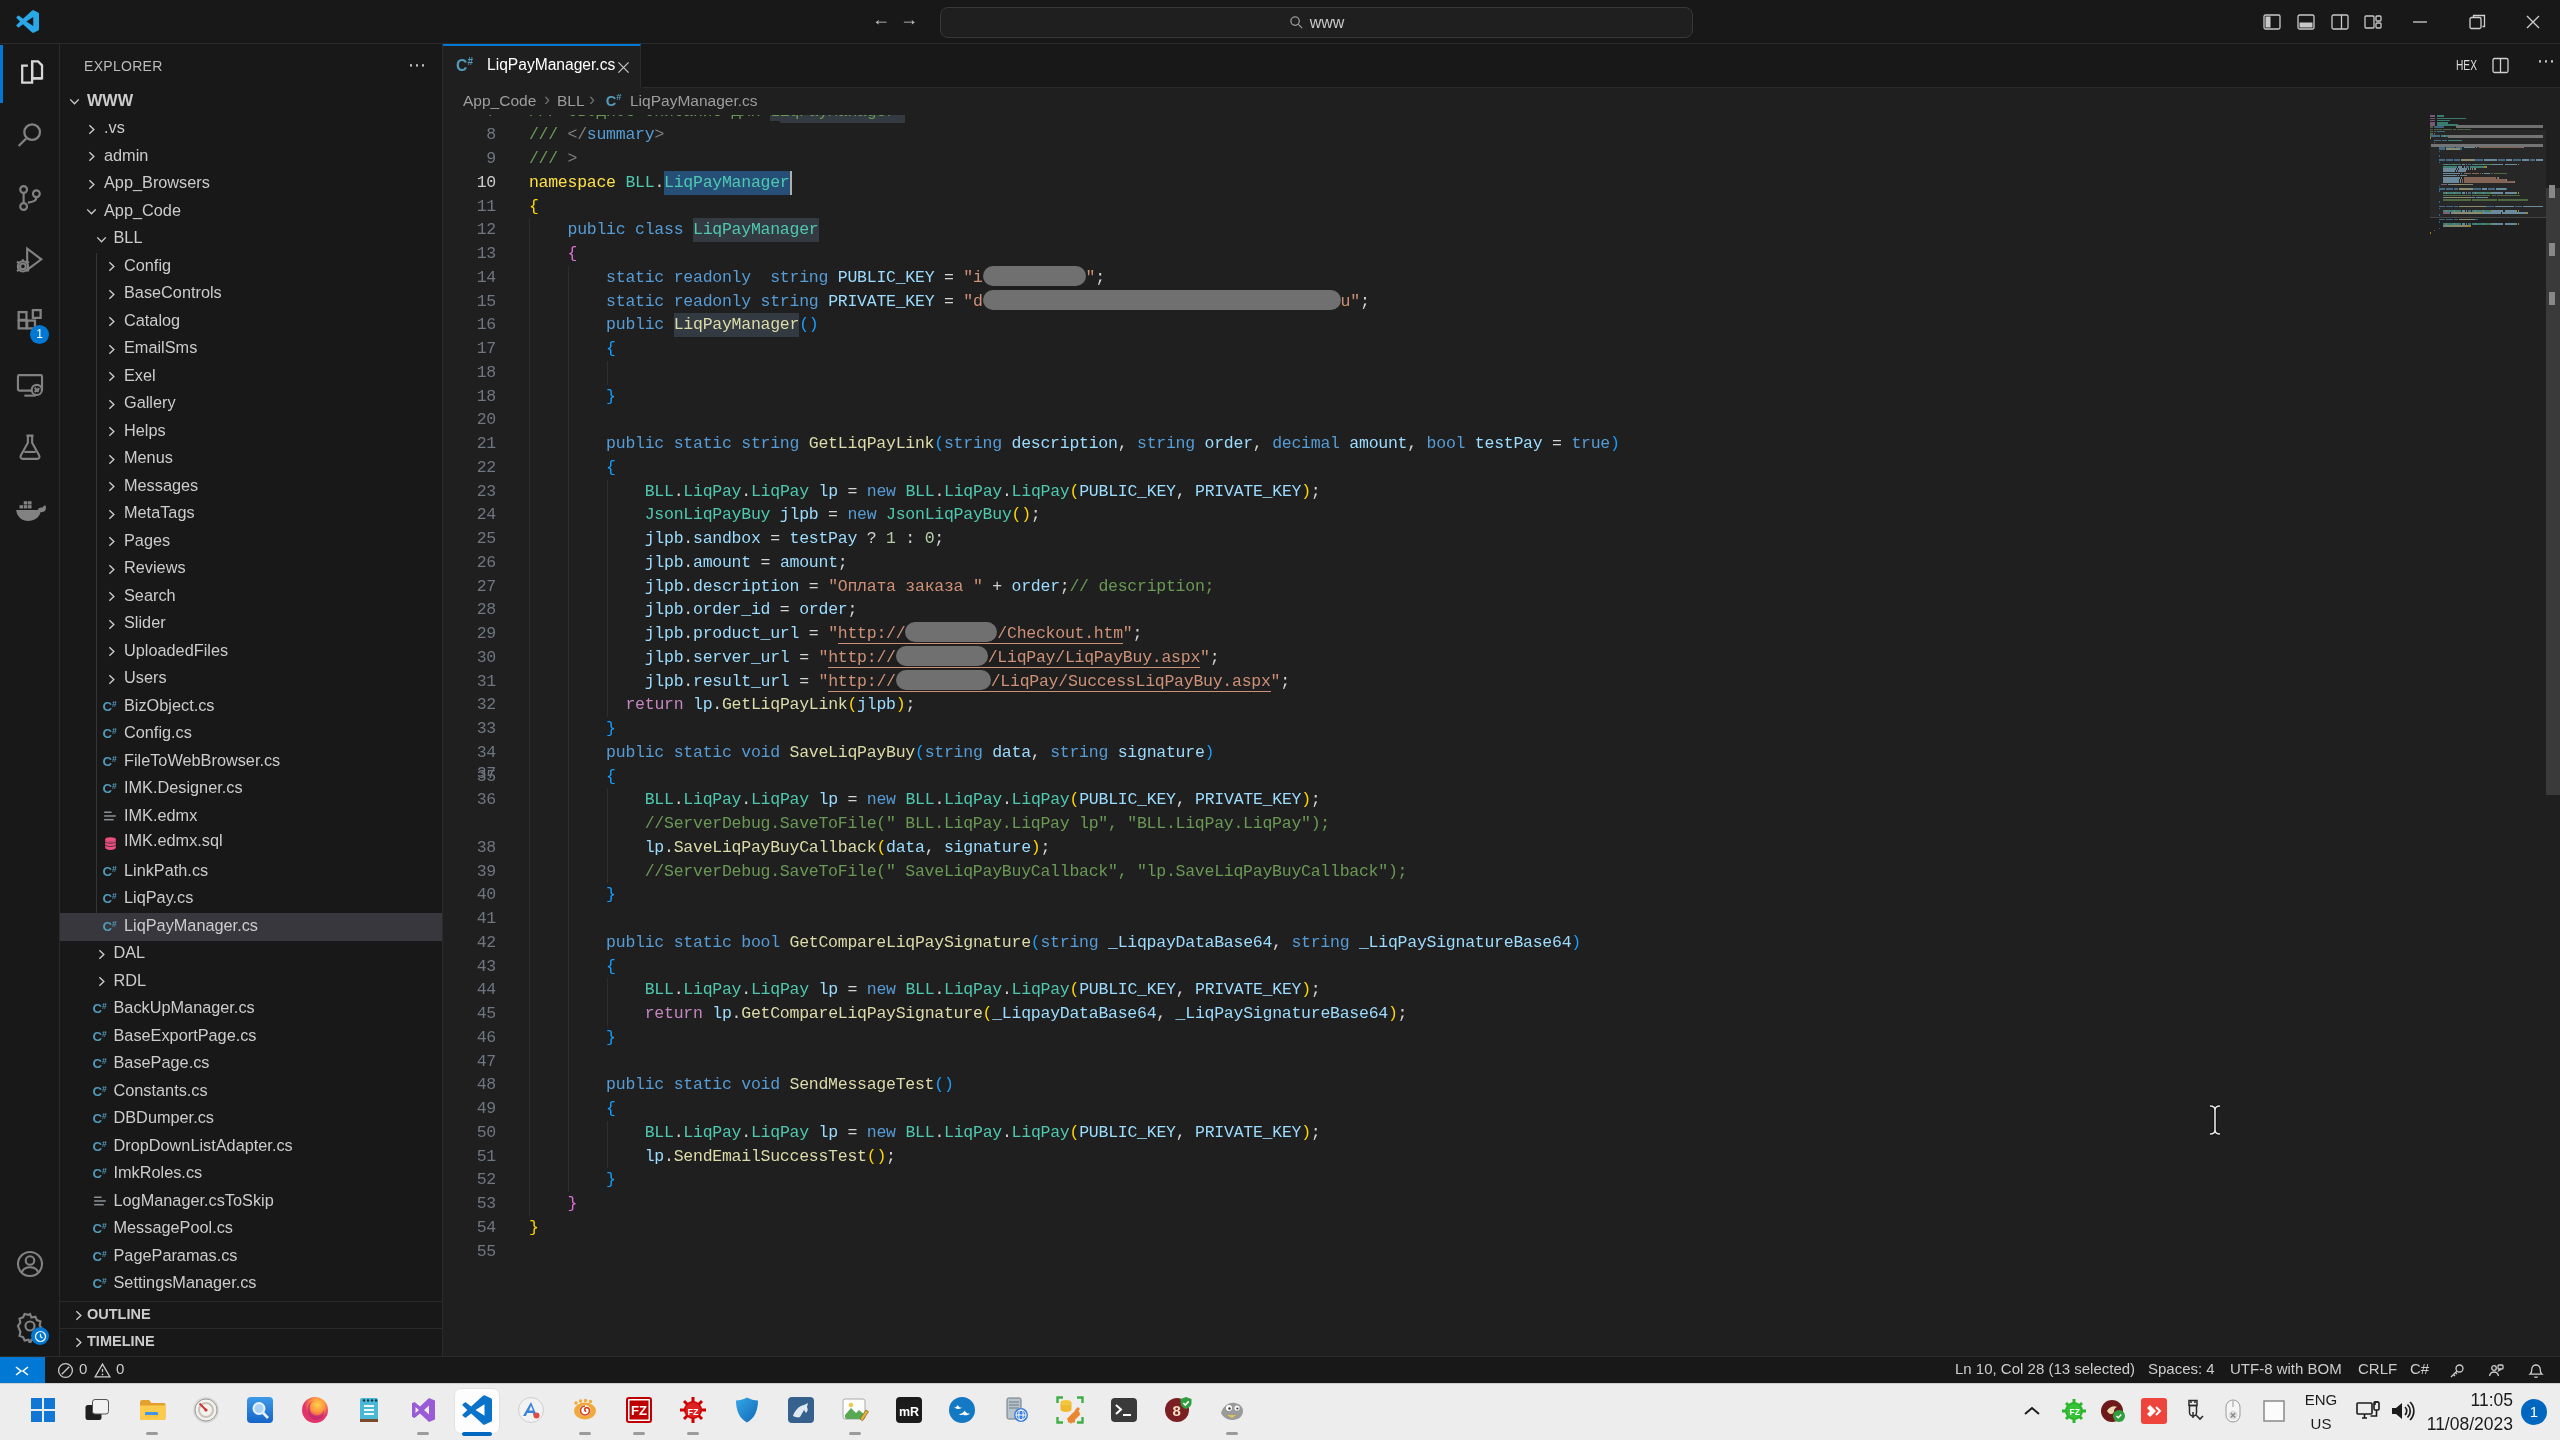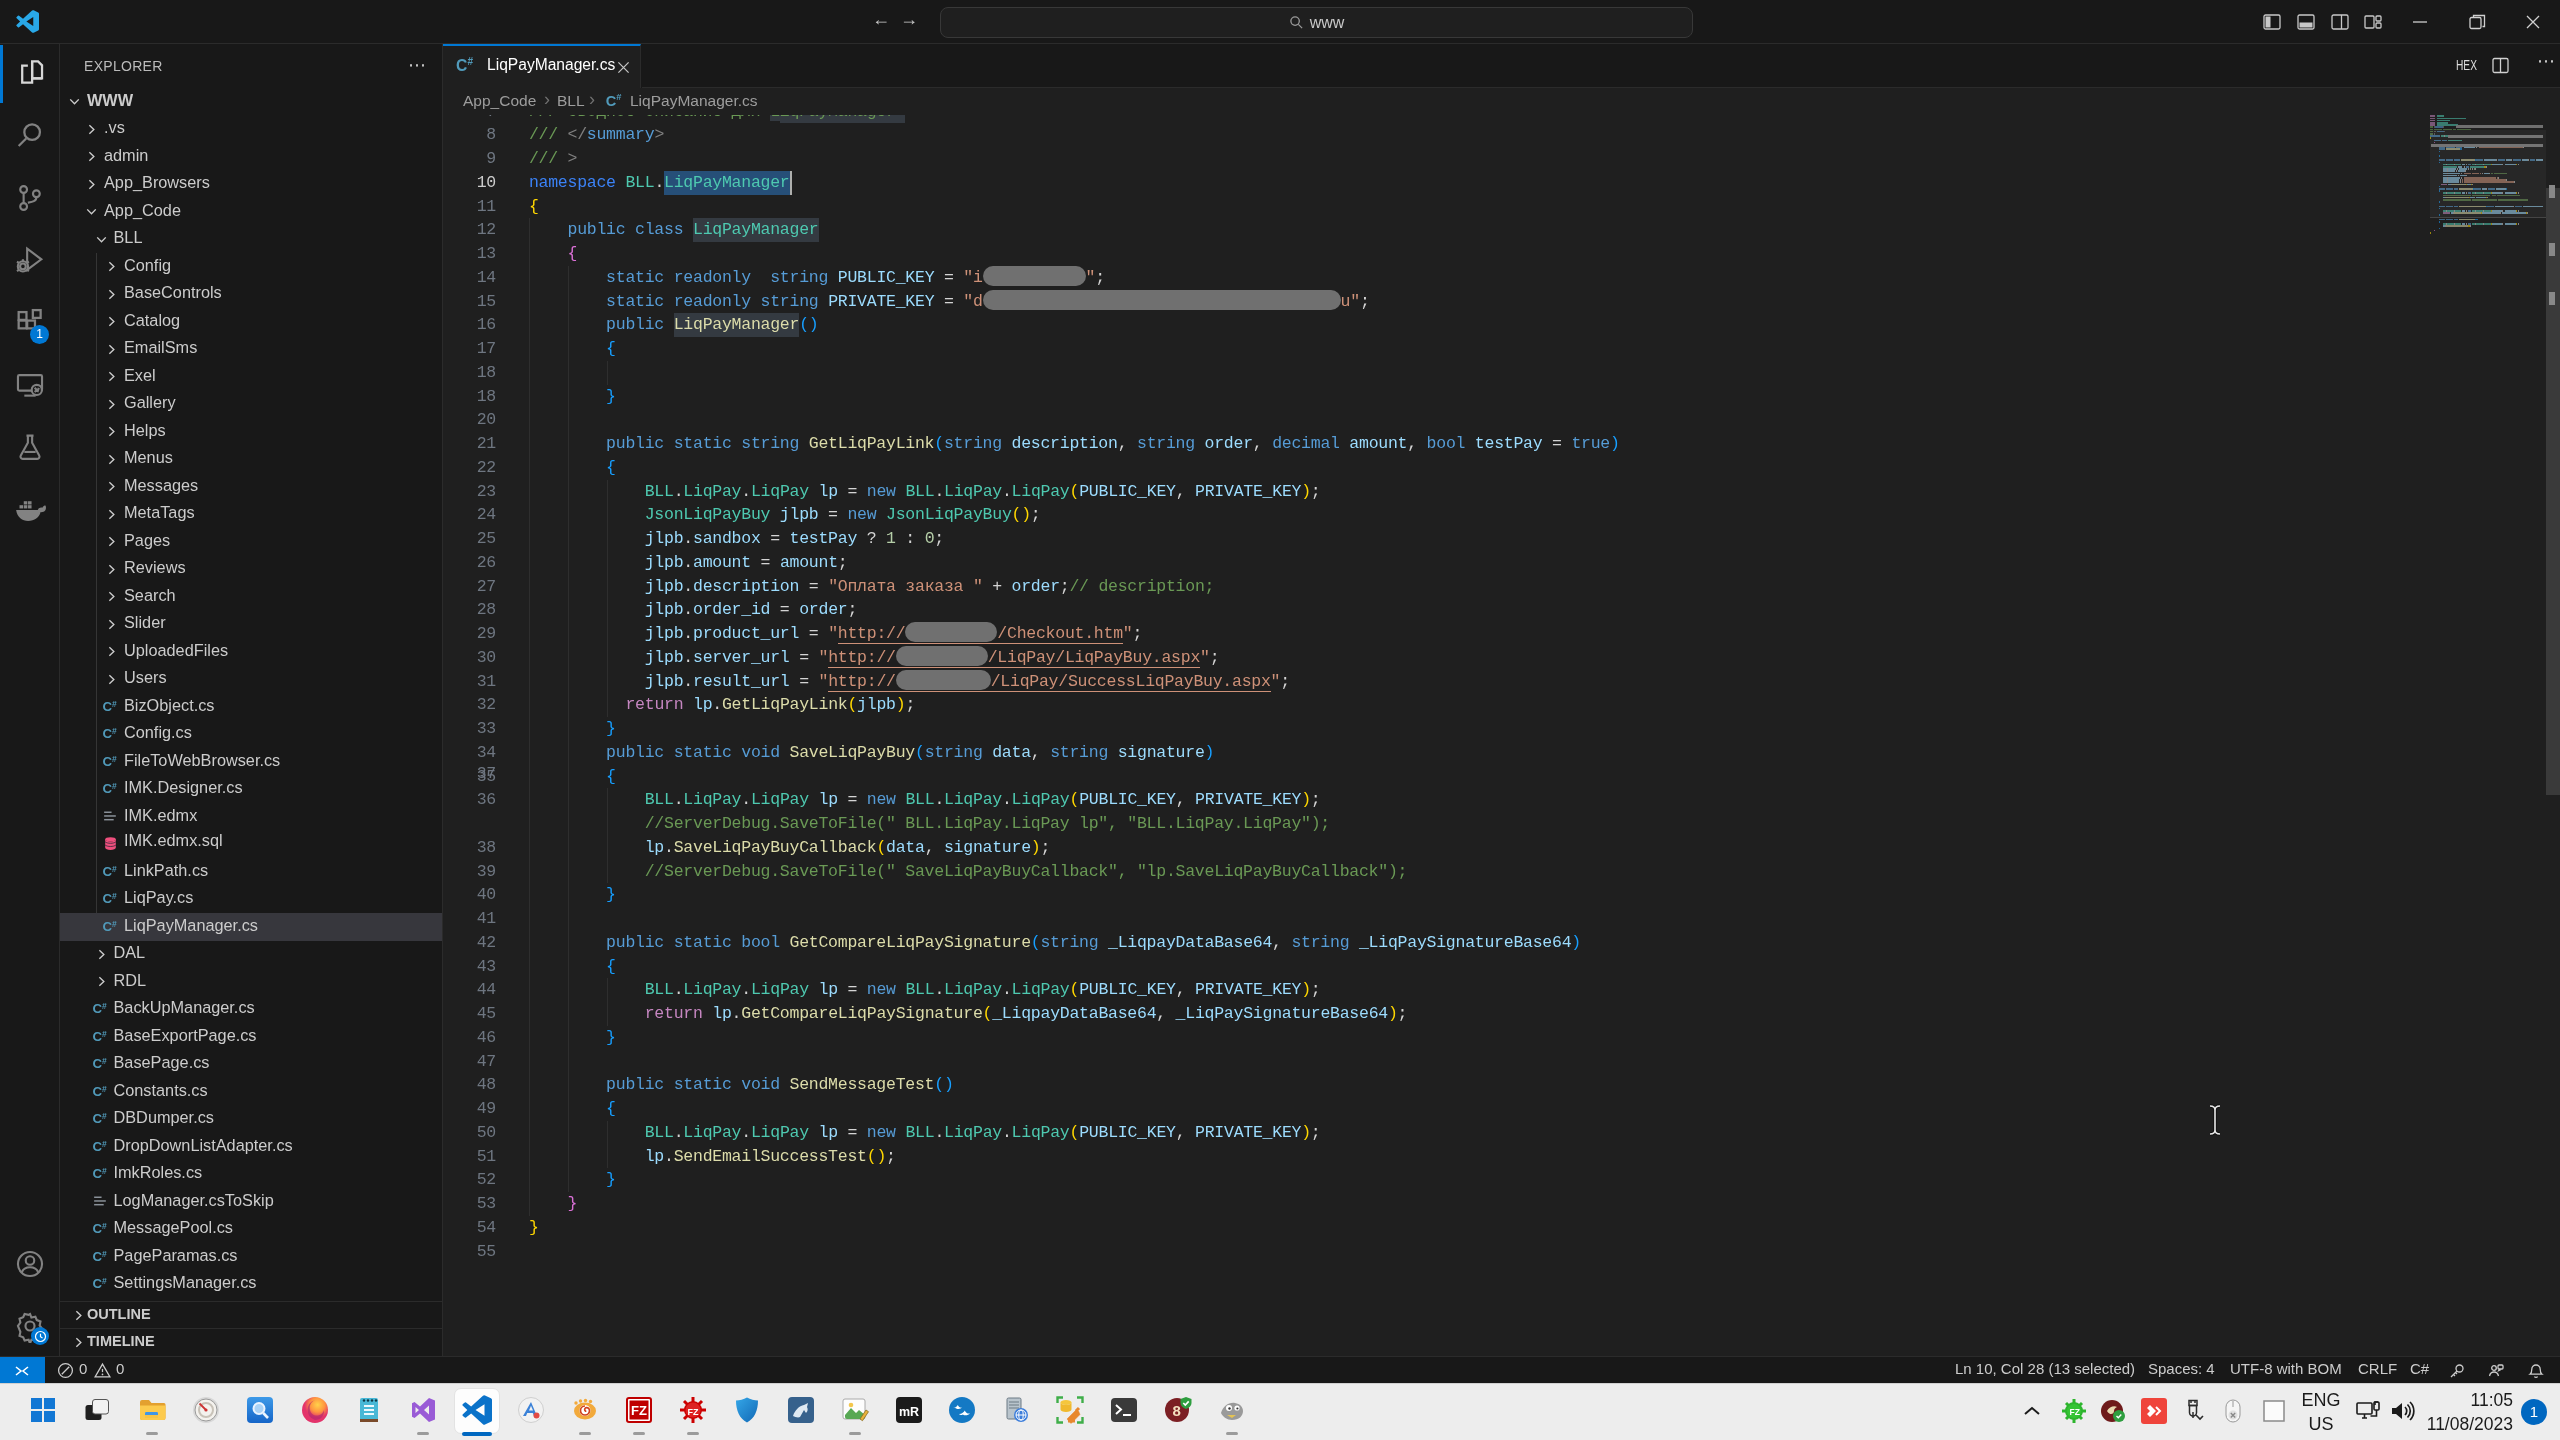--- a/index.html
+++ b/index.html
@@ -572,21 +572,21 @@
 <div class="ln" style="top:1163.75px">50</div>
 <div class="ln" style="top:1187.50px">51</div>
 <div class="ln" style="top:1211.25px">52</div>
 <div class="ln" style="top:1235.00px">53</div>
 <div class="ln" style="top:1258.75px">54</div>
 <div class="ln" style="top:1282.50px">55</div>
 
 <div class="cl" style="top:142.50px"><span style="color:#6A9955">/// сводное описание для </span><span class="whl" style="color:#6A9955">LiqPayManager</span></div>
 <div class="cl" style="top:166.25px"><span style="color:#6A9955">/// </span><span style="color:#808080">&lt;/</span><span style="color:#569CD6">summary</span><span style="color:#808080">&gt;</span></div>
 <div class="cl" style="top:190.00px"><span style="color:#6A9955">/// </span><span style="color:#808080">&gt;</span></div>
-<div class="cl" style="top:213.75px"><span style="color:#3b82f6">namespace </span><span style="color:#4EC9B0">BLL</span><span style="color:#D4D4D4">.</span><span class="sel" style="color:#4EC9B0">LiqPayManager</span></div>
+<div class="cl" style="top:213.75px"><span style="color:#fde047">namespace </span><span style="color:#4EC9B0">BLL</span><span style="color:#D4D4D4">.</span><span class="sel" style="color:#4EC9B0">LiqPayManager</span></div>
 <div class="cl" style="top:237.50px"><span style="color:#FFD700">{</span></div>
 <div class="cl" style="top:261.25px"><span style="color:#D4D4D4">    </span><span style="color:#569CD6">public class </span><span class="whl" style="color:#4EC9B0">LiqPayManager</span></div>
 <div class="cl" style="top:285.00px"><span style="color:#D4D4D4">    </span><span style="color:#DA70D6">{</span></div>
 <div class="cl" style="top:308.75px"><span style="color:#D4D4D4">        </span><span style="color:#569CD6">static readonly</span><span style="color:#D4D4D4">  </span><span style="color:#569CD6">string</span><span style="color:#D4D4D4"> </span><span style="color:#9CDCFE">PUBLIC_KEY</span><span style="color:#D4D4D4"> = </span><span style="color:#CE9178">"i</span><span class="blob" style="width:103px"></span><span style="color:#CE9178">"</span><span style="color:#D4D4D4">;</span></div>
 <div class="cl" style="top:332.50px"><span style="color:#D4D4D4">        </span><span style="color:#569CD6">static readonly</span><span style="color:#D4D4D4"> </span><span style="color:#569CD6">string</span><span style="color:#D4D4D4"> </span><span style="color:#9CDCFE">PRIVATE_KEY</span><span style="color:#D4D4D4"> = </span><span style="color:#CE9178">"d</span><span class="blob" style="width:358px"></span><span style="color:#CE9178">u"</span><span style="color:#D4D4D4">;</span></div>
 <div class="cl" style="top:356.25px"><span style="color:#D4D4D4">        </span><span style="color:#569CD6">public </span><span class="whl" style="color:#DCDCAA">LiqPayManager</span><span style="color:#179FFF">()</span></div>
 <div class="cl" style="top:380.00px"><span style="color:#D4D4D4">        </span><span style="color:#179FFF">{</span></div>
 <div class="cl" style="top:403.75px"></div>
 <div class="cl" style="top:427.50px"><span style="color:#D4D4D4">        </span><span style="color:#179FFF">}</span></div>
 <div class="cl" style="top:451.25px"></div>
@@ -1207,21 +1207,21 @@
       </svg></div>
 <div style="position:absolute;left:2220px;top:14px"><svg width="26" height="26" viewBox="0 0 26 26">
         <rect x="6" y="2" width="14" height="22" rx="7" fill="#f5f5f5" stroke="#999"></rect>
         <line x1="13" y1="3" x2="13" y2="9" stroke="#999"></line>
         <circle cx="13" cy="17" r="4.5" fill="#e0e0e0"></circle>
         <path d="M10.8 15l4.4 4.4M15.2 15l-4.4 4.4" stroke="#888" stroke-width="1.4"></path>
       </svg></div>
 <div style="position:absolute;left:2261px;top:14px"><svg width="26" height="26" viewBox="0 0 26 26">
         <rect x="3" y="3" width="20" height="20" fill="#fbfbfb" stroke="#8a8a8a" stroke-width="1.5"></rect>
       </svg></div>
-<div style="position:absolute;left:2294px;top:4px;width:54px;text-align:center;color:#1b1b1b;font-size:18px;line-height:24px">ENG<br>US</div>
+<div style="position:absolute;left:2294px;top:4px;width:54px;text-align:center;color:#1b1b1b;font-size:15px;line-height:24px">ENG<br>US</div>
 <div style="position:absolute;left:2354px;top:13px"><svg width="28" height="28" viewBox="0 0 28 28">
         <g fill="none" stroke="#1b1b1b" stroke-width="1.6">
           <rect x="3" y="6" width="15" height="11" rx="1"></rect>
           <path d="M8 21h5M10.5 17v4"></path>
           <path d="M21 8v-3h3"></path>
           <rect x="20" y="5" width="5" height="8" rx="1"></rect>
           <path d="M22.5 13v6h-6"></path>
         </g>
       </svg></div>
 <div style="position:absolute;left:2388px;top:13px"><svg width="28" height="28" viewBox="0 0 28 28">

